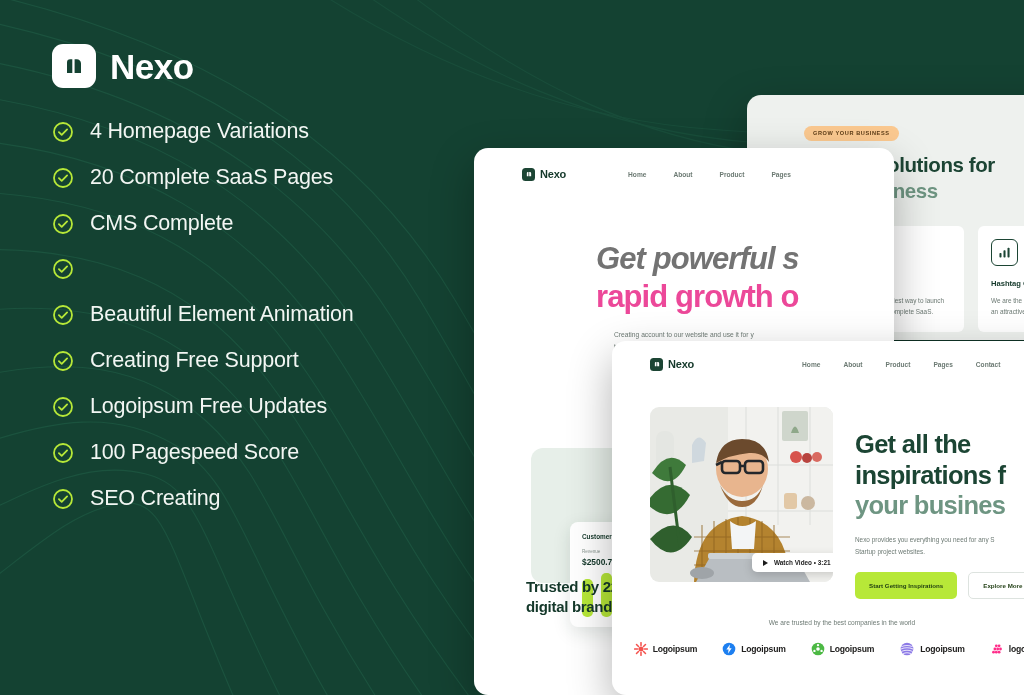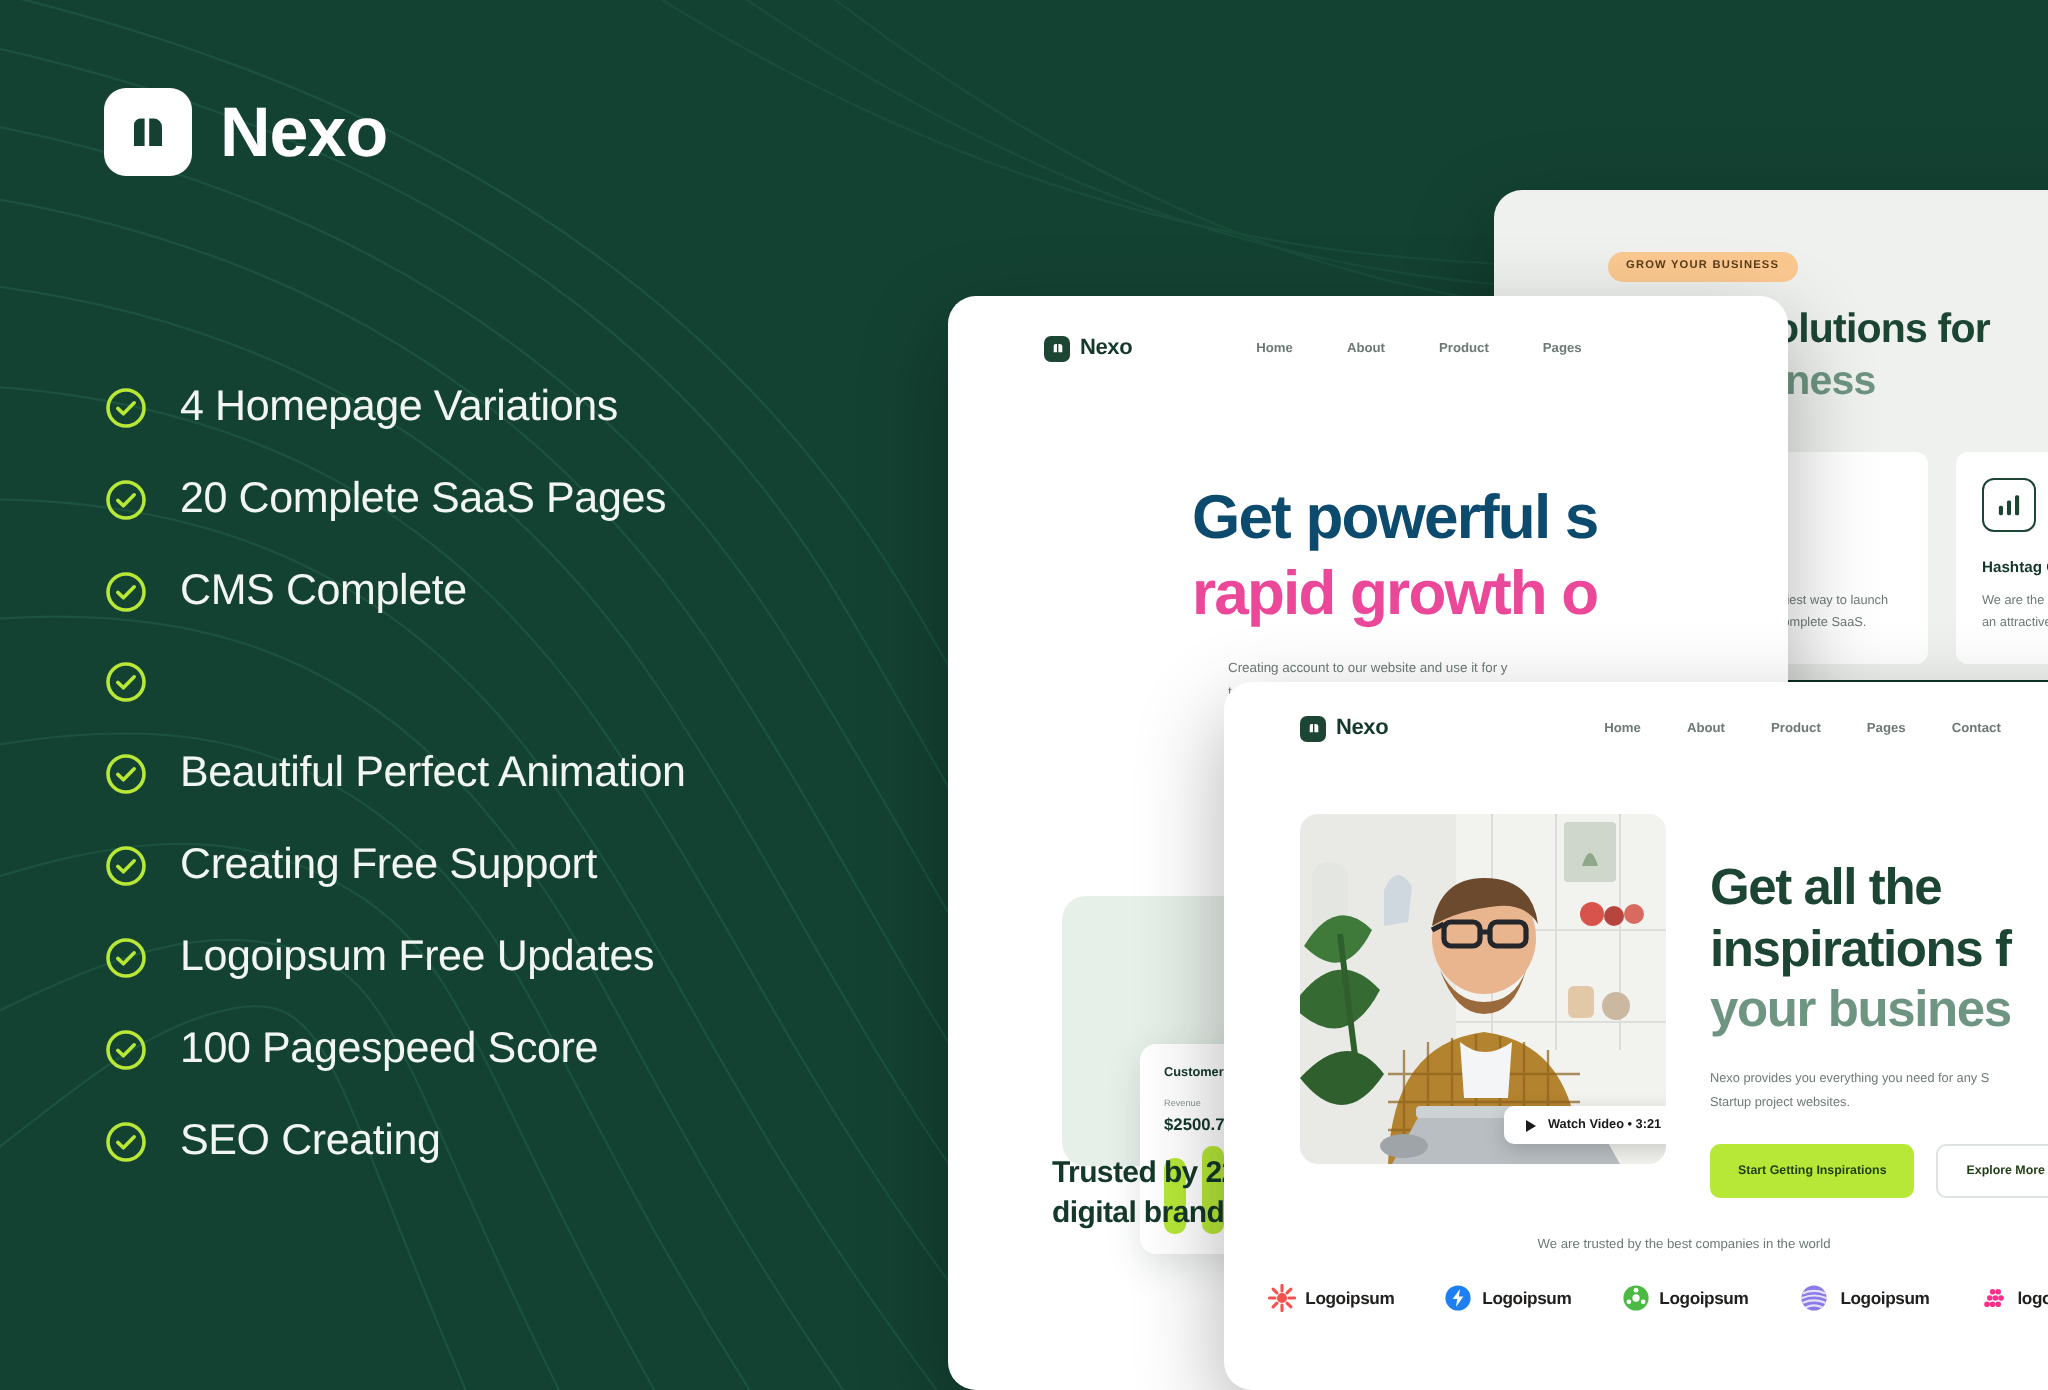--- a/index.html
+++ b/index.html
@@ -38,21 +38,21 @@
   .brand-mark svg { display: block; }
   .brand-name {
     color: #ffffff;
     font-size: 35px;
     font-weight: bold;
     letter-spacing: -0.5px;
     line-height: 1;
   }
 
   .feature-list {
-    margin-top: 104px;
+    margin-top: 32px;
     list-style: none;
     display: flex;
     flex-direction: column;
     gap: 22.5px;
   }
   .feature-item {
     display: flex;
     align-items: center;
     gap: 16px;
   }
@@ -177,21 +177,21 @@
   .hero-block { text-align: center; padding: 40px 0 0 0; }
   .hero-title {
     font-size: 31px;
     font-weight: bold;
     line-height: 1.22;
     letter-spacing: -0.9px;
     white-space: nowrap;
     padding-left: 122px;
     text-align: left;
   }
-  .hero-title .l1 { color: #0c4a6e; display: block; }
+  .hero-title .l1 { color: #737373; display: block; font-style: italic; }
   .hero-title .l2 { color: #ec4899; display: block; }
   .hero-sub {
     margin-top: 13px;
     color: #6d7a74;
     font-size: 6.7px;
     line-height: 1.85;
     white-space: nowrap;
     padding-left: 140px;
     text-align: left;
   }
@@ -444,21 +444,21 @@
       <svg class="check-icon" viewBox="0 0 22 22" aria-hidden="true">
         <circle cx="11" cy="11" r="9" fill="none" stroke="#b7e838" stroke-width="1.8"></circle>
         <path d="M6.9 11.2 L9.7 13.9 L15.1 8.4" fill="none" stroke="#b7e838" stroke-width="1.8" stroke-linecap="round" stroke-linejoin="round"></path>
       </svg>
     </li>
     <li class="feature-item">
       <svg class="check-icon" viewBox="0 0 22 22" aria-hidden="true">
         <circle cx="11" cy="11" r="9" fill="none" stroke="#b7e838" stroke-width="1.8"></circle>
         <path d="M6.9 11.2 L9.7 13.9 L15.1 8.4" fill="none" stroke="#b7e838" stroke-width="1.8" stroke-linecap="round" stroke-linejoin="round"></path>
       </svg>
-      <span class="feature-label">Beautiful Perfect Animation</span>
+      <span class="feature-label">Beautiful Element Animation</span>
     </li>
     <li class="feature-item">
       <svg class="check-icon" viewBox="0 0 22 22" aria-hidden="true">
         <circle cx="11" cy="11" r="9" fill="none" stroke="#b7e838" stroke-width="1.8"></circle>
         <path d="M6.9 11.2 L9.7 13.9 L15.1 8.4" fill="none" stroke="#b7e838" stroke-width="1.8" stroke-linecap="round" stroke-linejoin="round"></path>
       </svg>
       <span class="feature-label">Creating Free Support</span>
     </li>
     <li class="feature-item">
       <svg class="check-icon" viewBox="0 0 22 22" aria-hidden="true">

